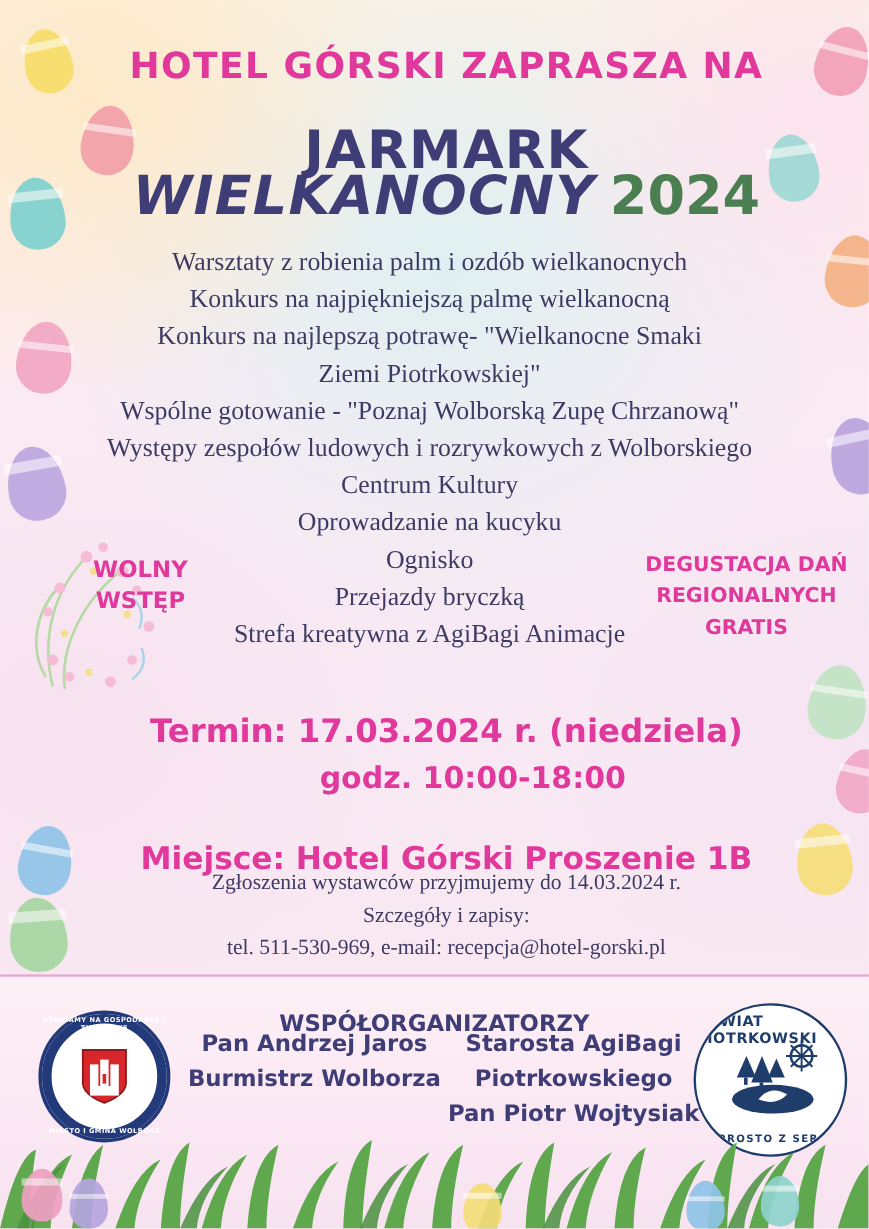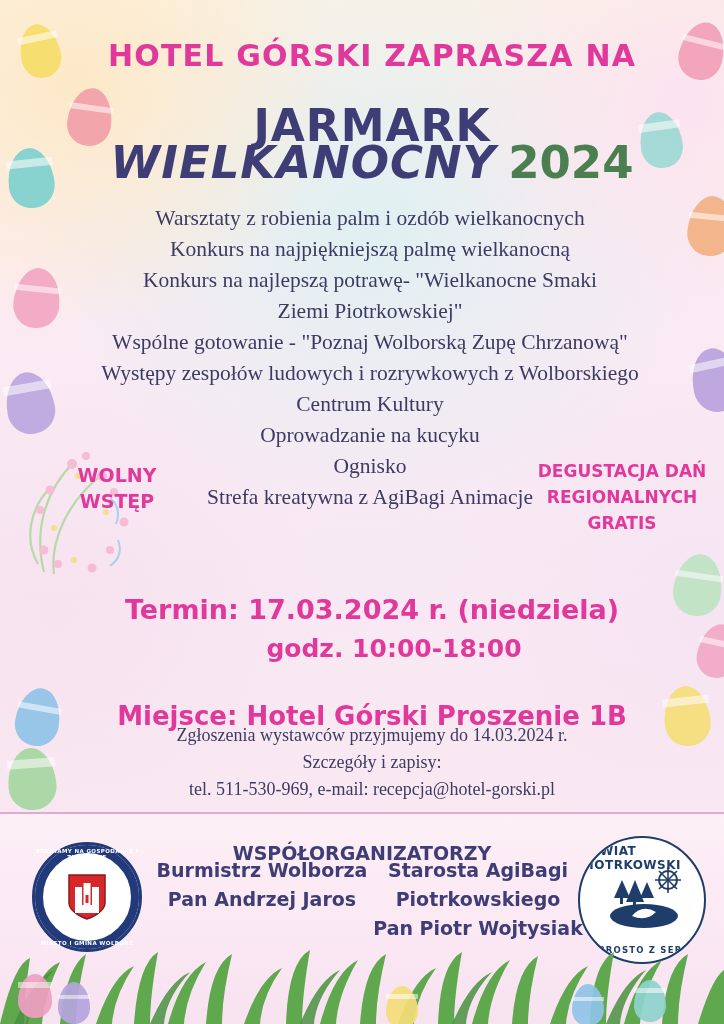--- a/index.html
+++ b/index.html
@@ -90,21 +90,21 @@
     font-family: "DejaVu Sans", sans-serif;
     font-weight: bold;
     font-size: 45px;
     color: #4b7f52;
     margin-left: 12px;
   }
 
   .program {
     position: absolute;
     top: 203px;
-    left: 38px;
+    left: 26px;
     width: 664px;
     text-align: center;
     color: #3d3a63;
     font-size: 21.5px;
     line-height: 31px;
   }
   .program div { white-space: nowrap; }
 
   .wstep {
     position: absolute;
@@ -382,20 +382,21 @@
   <div class="program">
     <div>Warsztaty z robienia palm i ozdób wielkanocnych</div>
     <div>Konkurs na najpiękniejszą palmę wielkanocną</div>
     <div>Konkurs na najlepszą potrawę- "Wielkanocne Smaki</div>
     <div>Ziemi Piotrkowskiej"</div>
     <div>Wspólne gotowanie - "Poznaj Wolborską Zupę Chrzanową"</div>
     <div>Występy zespołów ludowych i rozrywkowych z Wolborskiego</div>
     <div>Centrum Kultury</div>
     <div>Oprowadzanie na kucyku</div>
     <div>Ognisko</div>
+    <div>Przejazdy bryczką</div>
     <div>Strefa kreatywna z AgiBagi Animacje</div>
   </div>
 
   <div class="wstep">
     <div>WOLNY</div>
     <div>WSTĘP</div>
   </div>
   <div class="degustacja">
     <div>DEGUSTACJA DAŃ</div>
     <div>REGIONALNYCH</div>
@@ -413,22 +414,22 @@
     <div>Szczegóły i zapisy:</div>
     <div>tel. 511-530-969, e-mail: recepcja@hotel-gorski.pl</div>
   </div>
 
   <div class="divider"></div>
   <div class="bottom">
 
     <div class="coorg-title">WSPÓŁORGANIZATORZY</div>
 
     <div class="partner-left">
+      <div>Pan Andrzej Jaros</div>
       <div>Burmistrz Wolborza</div>
-      <div>Pan Andrzej Jaros</div>
     </div>
 
     <div class="partner-right">
       <div>Starosta AgiBagi</div>
       <div>Piotrkowskiego</div>
       <div>Pan Piotr Wojtysiak</div>
     </div>
 
     <div class="logo-wolborz">
       <div class="ring-text"></div>

